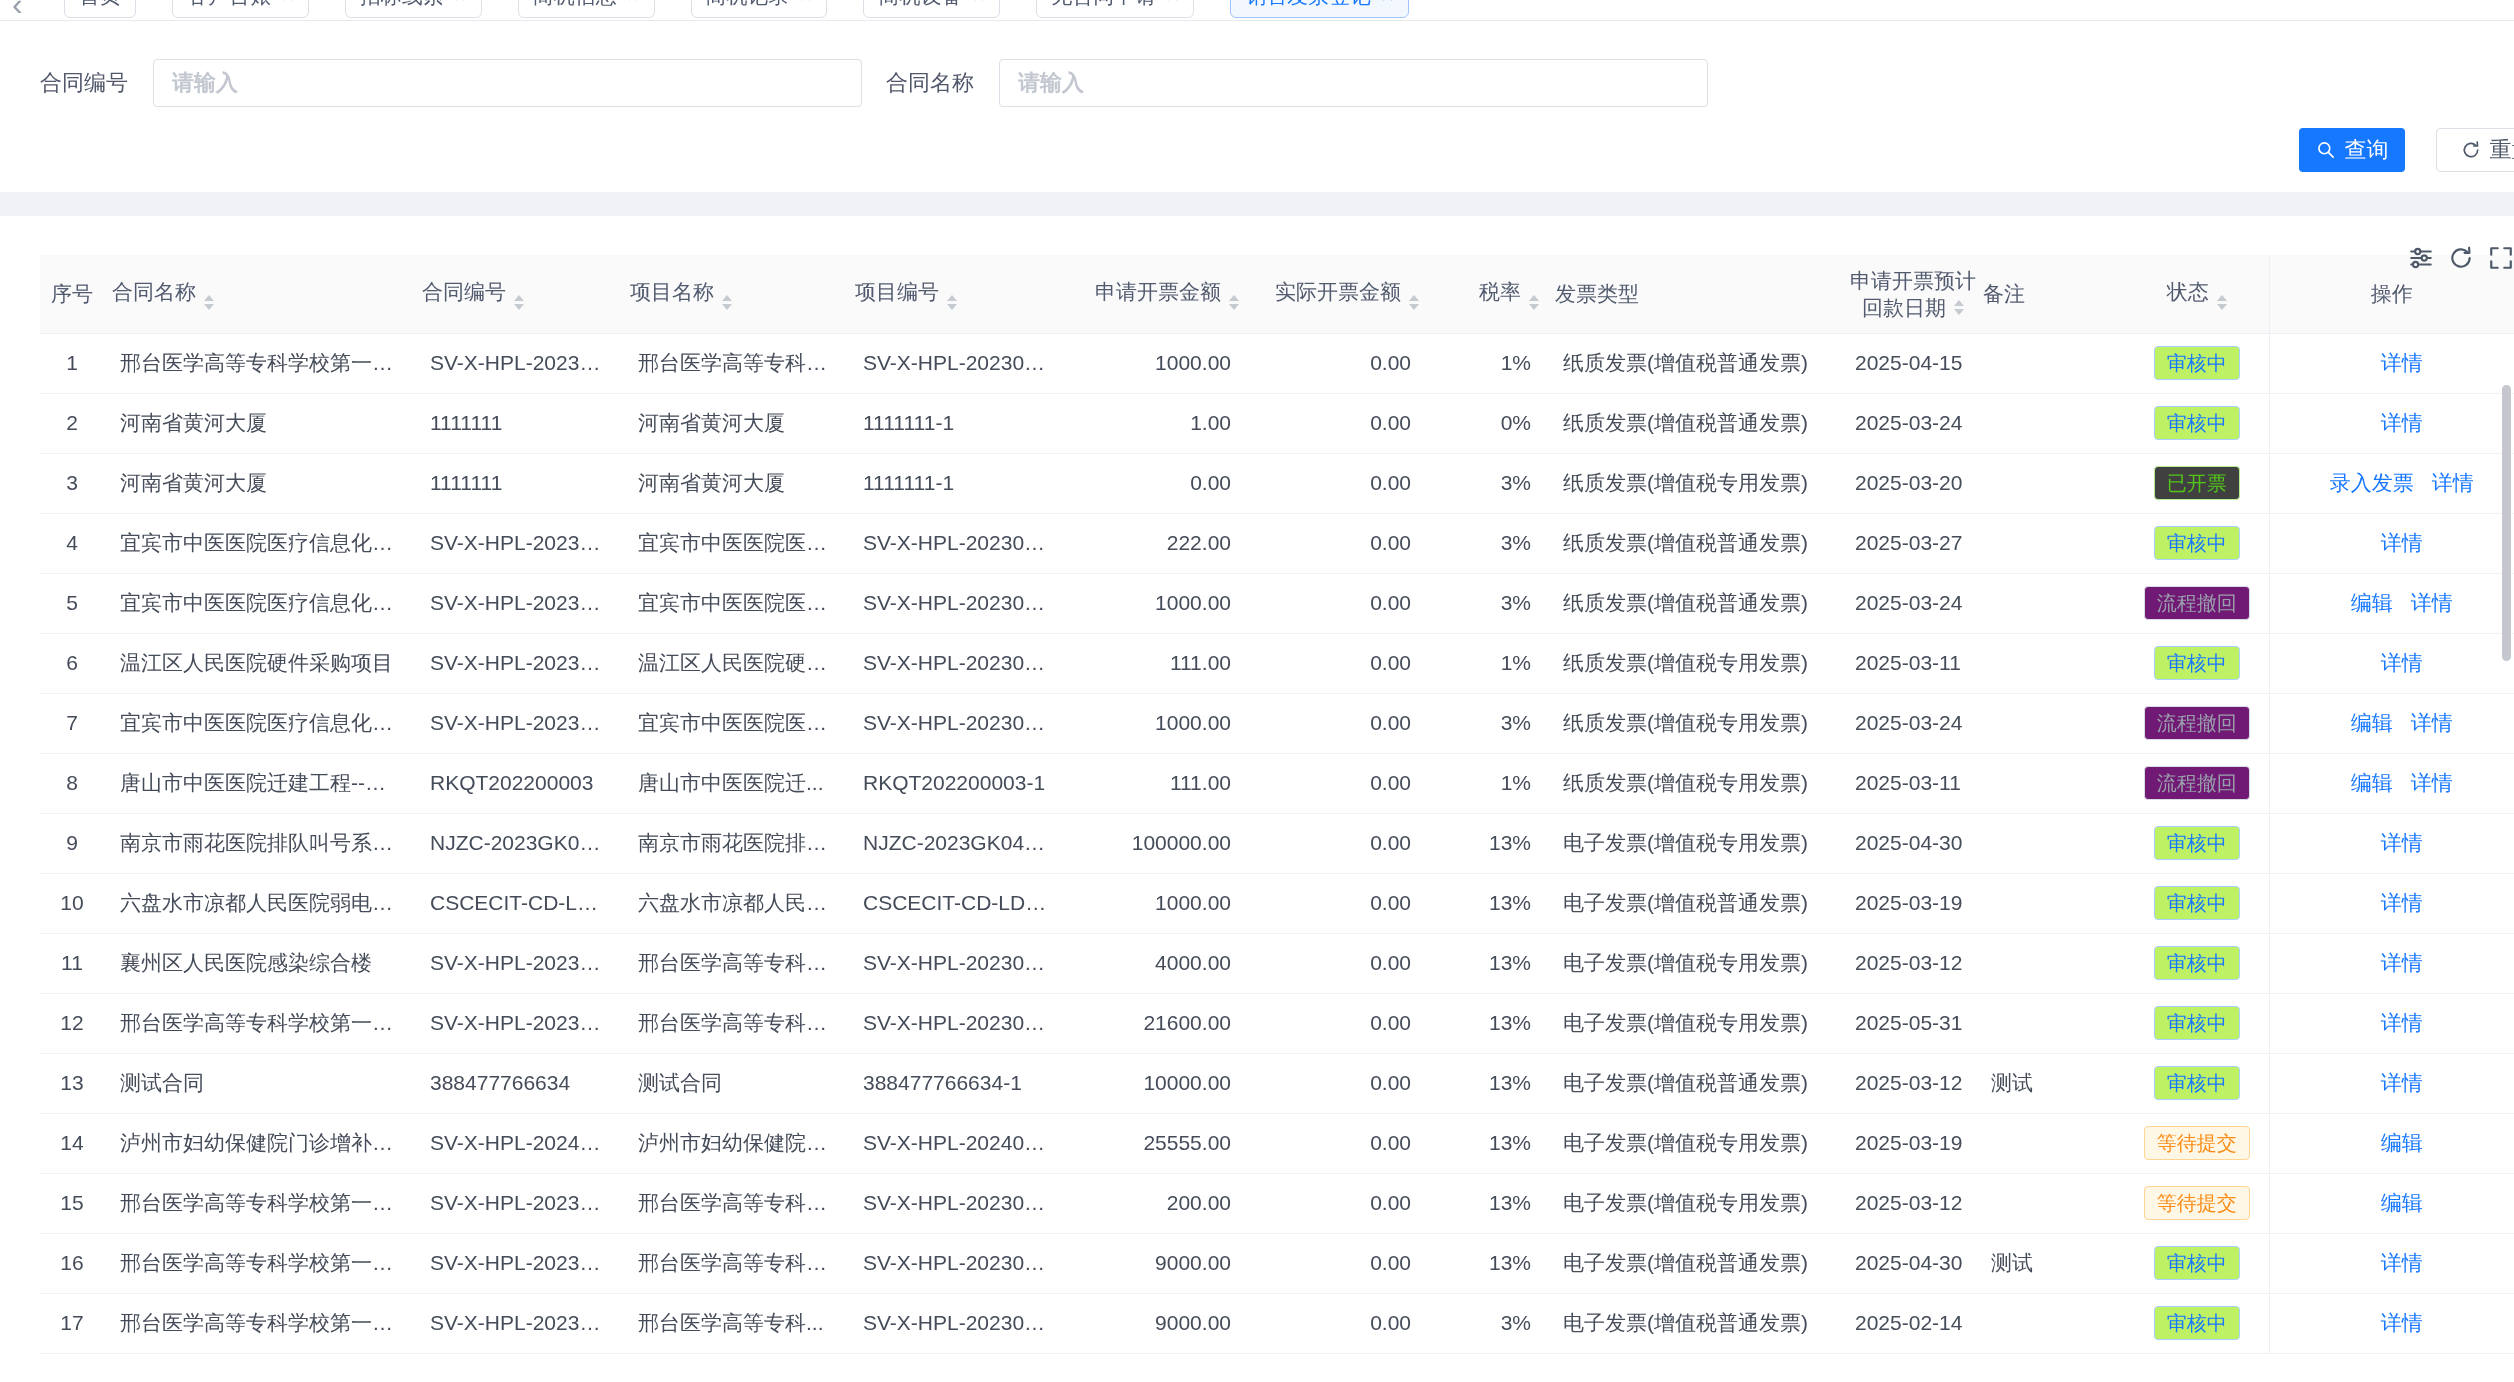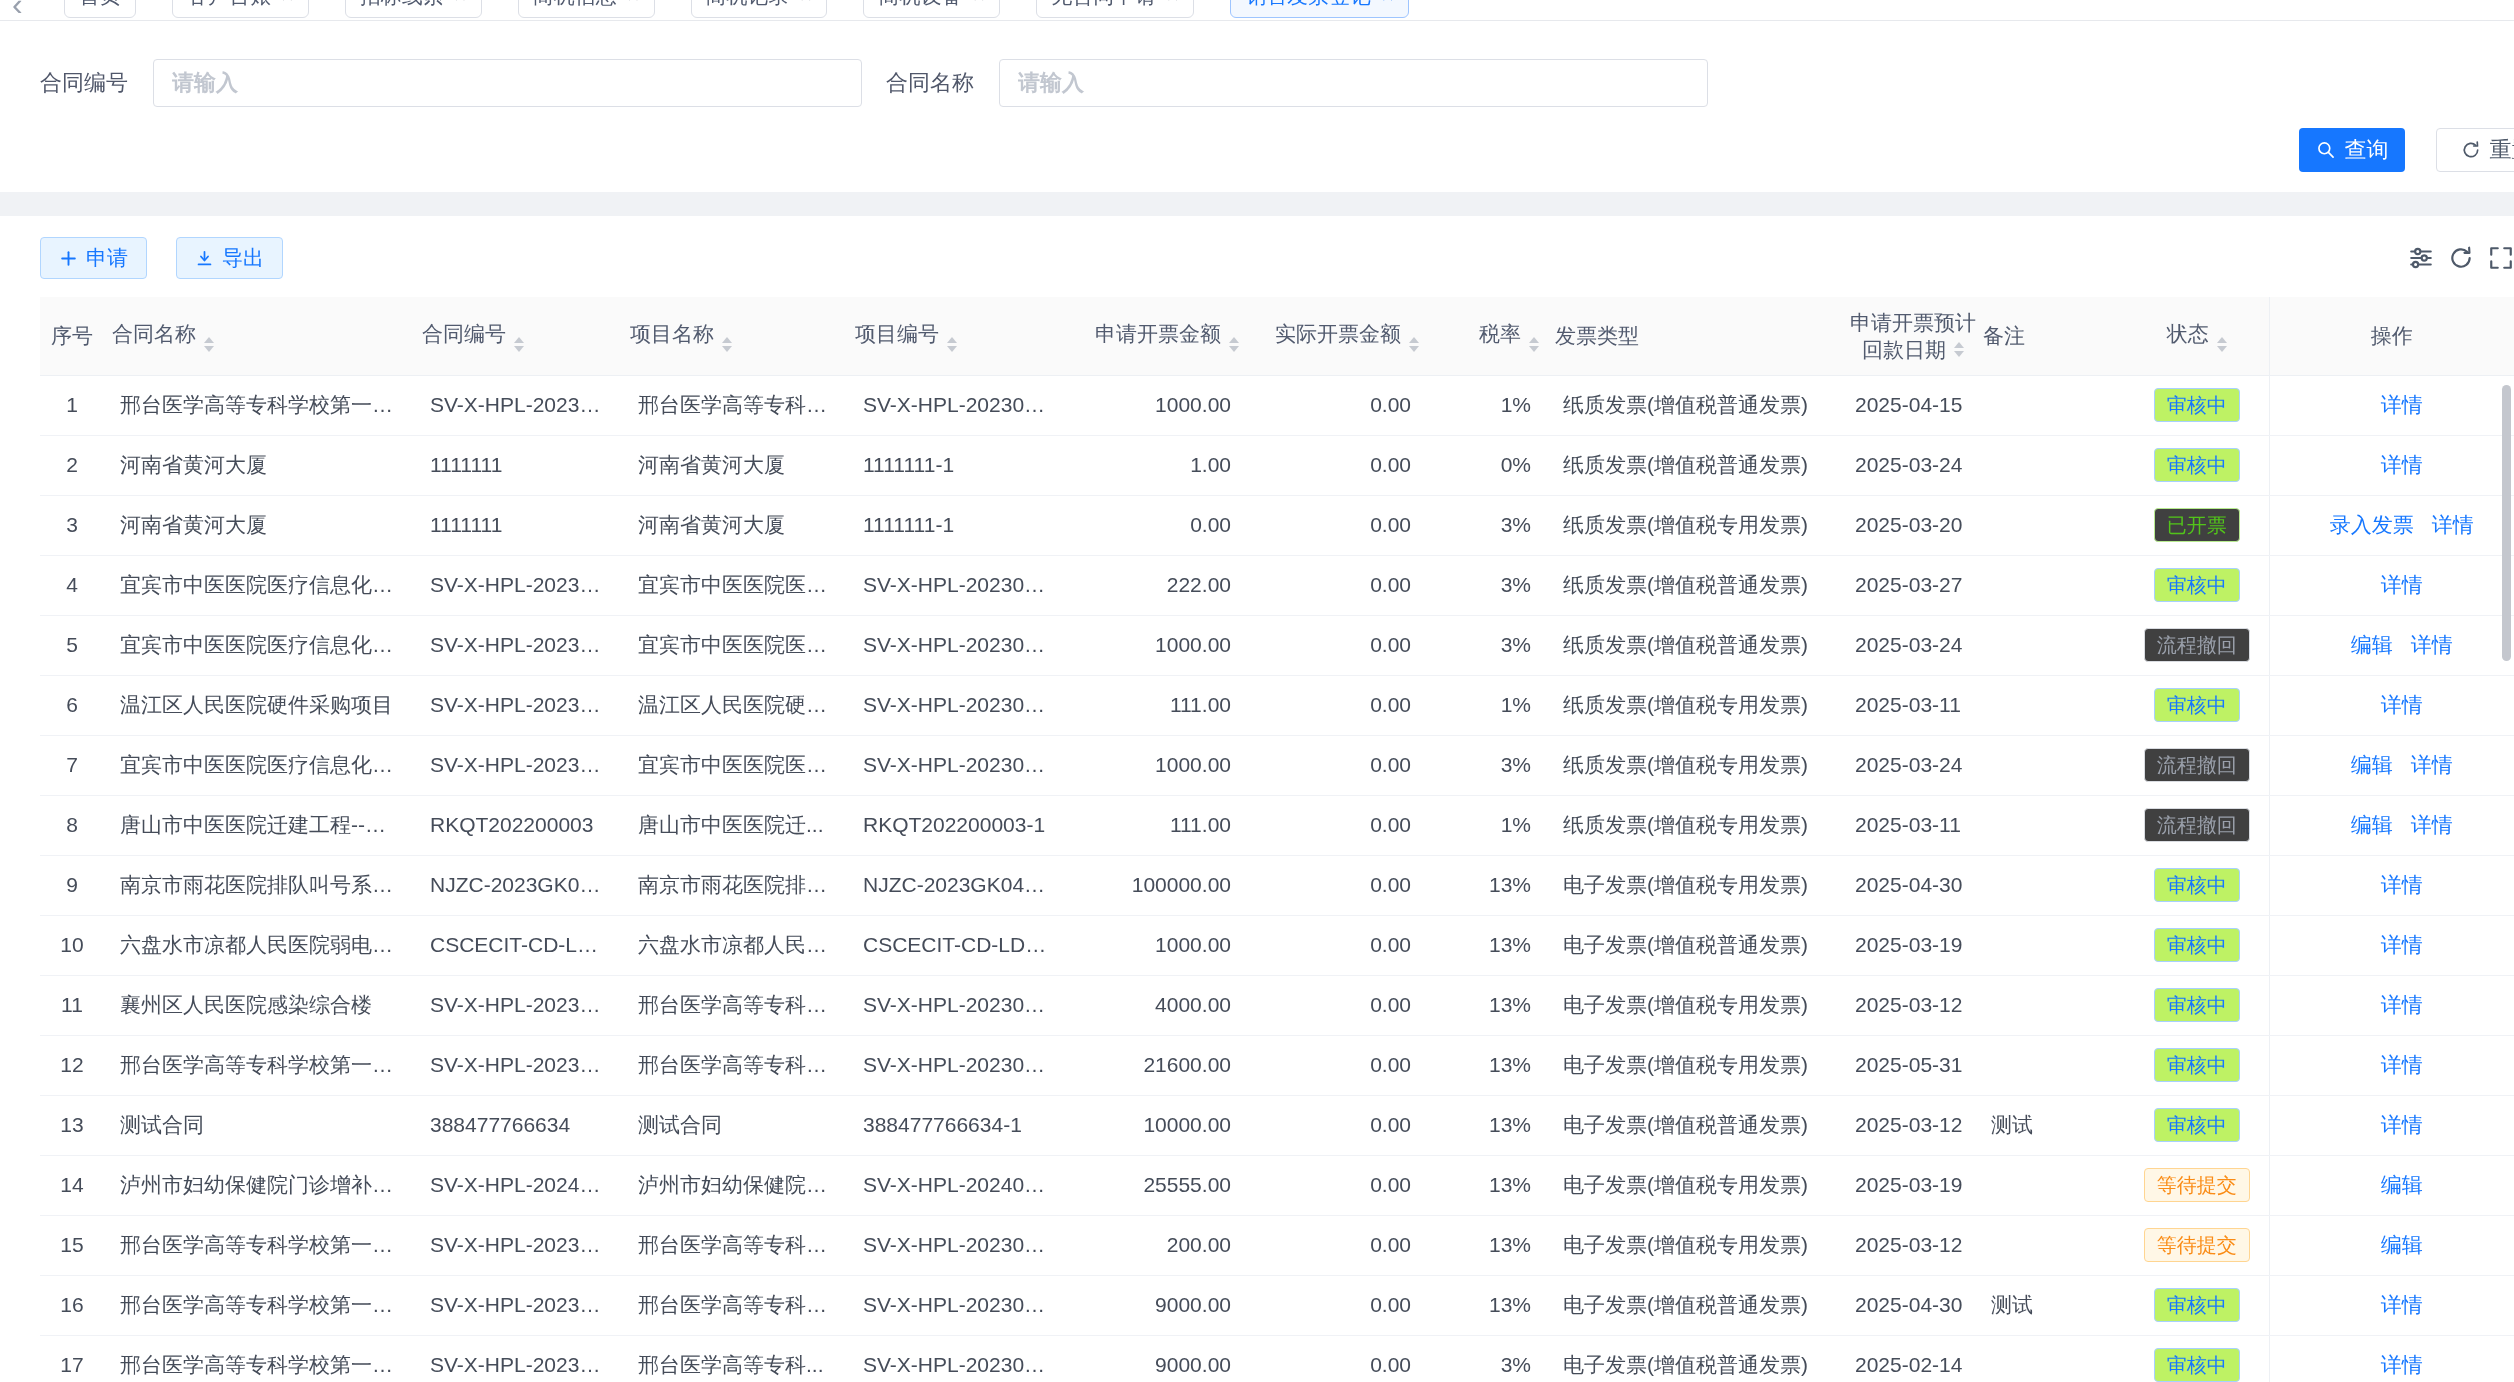--- a/index.html
+++ b/index.html
@@ -51,21 +51,21 @@
   td.col-actions { overflow:visible;padding-left:36px; }
   td.col-expect_date, th.col-expect_date { padding:0 4px 0 10px; }
 
   .sorter { display:inline-flex; flex-direction:column; gap:3px; margin-left:8px; vertical-align:-2px; }
   .caret-up { width:0; height:0; border-left:5px solid transparent; border-right:5px solid transparent; border-bottom:6px solid #c6cad1; }
   .caret-down { width:0; height:0; border-left:5px solid transparent; border-right:5px solid transparent; border-top:6px solid #c6cad1; }
 
   .tag { display:inline-block; padding:0 12px; height:34px; line-height:32px; font-size:20px; border-radius:4px; border:1px solid transparent; }
   .tag-processing { color:#1677ff; background:#bef264; border-color:#a7d1ff; }
   .tag-success { color:#52c41a; background:#404040; border-color:#b7eb8f; }
-  .tag-default { color:#9aa0ab; background:#404040; border-color:#d9dce1; }
+  .tag-default { color:#9aa0ab; background:#701a75; border-color:#d9dce1; }
   .tag-warning { color:#fa8c16; background:#fff7e6; border-color:#ffd591; }
 
   .action-link { color:#1677ff; margin:0 9px; cursor:pointer; text-decoration:none; font-size:21px; }
   .v-thumb { position:absolute; right:3px; top:169px; width:9px; height:276px; background:#c4c7ce; border-radius:5px; }
 </style>
 </head>
 <body>
 
 <div class="tabbar">
   <span class="chevron-left">‹</span>
@@ -127,37 +127,20 @@
       <svg width="20" height="20" viewBox="0 0 24 24">
         <path d="M20 12a8 8 0 1 1-2.4-5.7" fill="none" stroke="#4e5969" stroke-width="2" stroke-linecap="round"></path>
         <polyline points="19.5 2.5 19.8 7.2 15.2 7.2" fill="none" stroke="#4e5969" stroke-width="2" stroke-linecap="round" stroke-linejoin="round"></polyline>
       </svg>
       <span>重置</span>
     </div>
   </div>
 </div>
 
 <div class="table-card">
-  <div class="card-toolbar">
-    <div class="btn-light">
-      <svg width="19" height="19" viewBox="0 0 24 24">
-        <line x1="12" y1="4" x2="12" y2="20" stroke="#1677ff" stroke-width="2.4" stroke-linecap="round"></line>
-        <line x1="4" y1="12" x2="20" y2="12" stroke="#1677ff" stroke-width="2.4" stroke-linecap="round"></line>
-      </svg>
-      <span>申请</span>
-    </div>
-    <div class="btn-light">
-      <svg width="19" height="19" viewBox="0 0 24 24">
-        <line x1="12" y1="3.5" x2="12" y2="13.5" stroke="#1677ff" stroke-width="2.2" stroke-linecap="round"></line>
-        <polyline points="7.5 9.5 12 14.5 16.5 9.5" fill="none" stroke="#1677ff" stroke-width="2.2" stroke-linecap="round" stroke-linejoin="round"></polyline>
-        <line x1="4.5" y1="19.5" x2="19.5" y2="19.5" stroke="#1677ff" stroke-width="2.2" stroke-linecap="round"></line>
-      </svg>
-      <span>导出</span>
-    </div>
-  </div>
 
   <div class="toolbar-icons">
     <span class="icon-btn">
       <svg viewBox="0 0 24 24" fill="none" stroke="#4e5969" stroke-width="2" stroke-linecap="round">
         <line x1="3" y1="6" x2="21" y2="6"></line>
           <circle cx="9" cy="6" r="2.4" fill="#fff"></circle>
         <line x1="3" y1="12" x2="21" y2="12"></line>
           <circle cx="15" cy="12" r="2.4" fill="#fff"></circle>
         <line x1="3" y1="18" x2="21" y2="18"></line>
           <circle cx="7" cy="18" r="2.4" fill="#fff"></circle>

